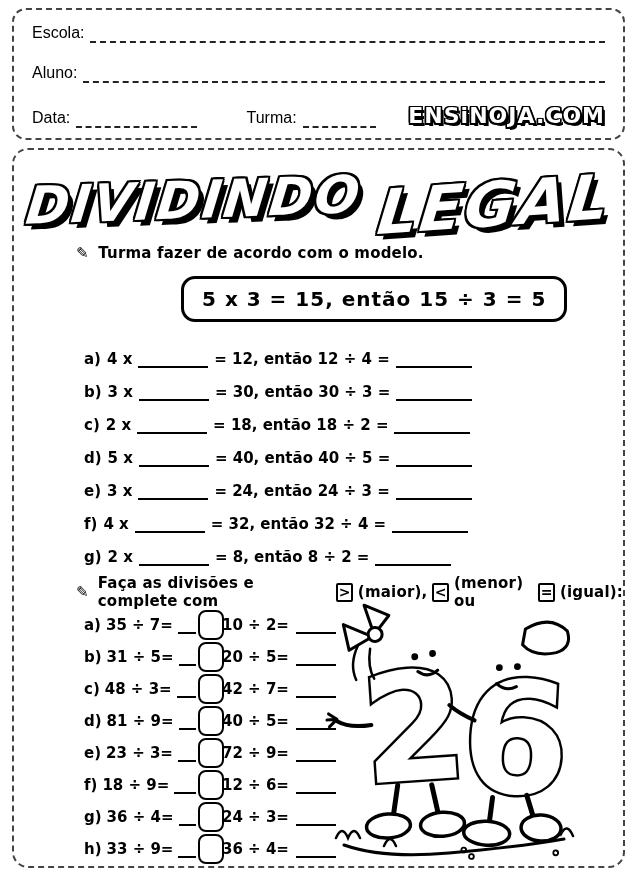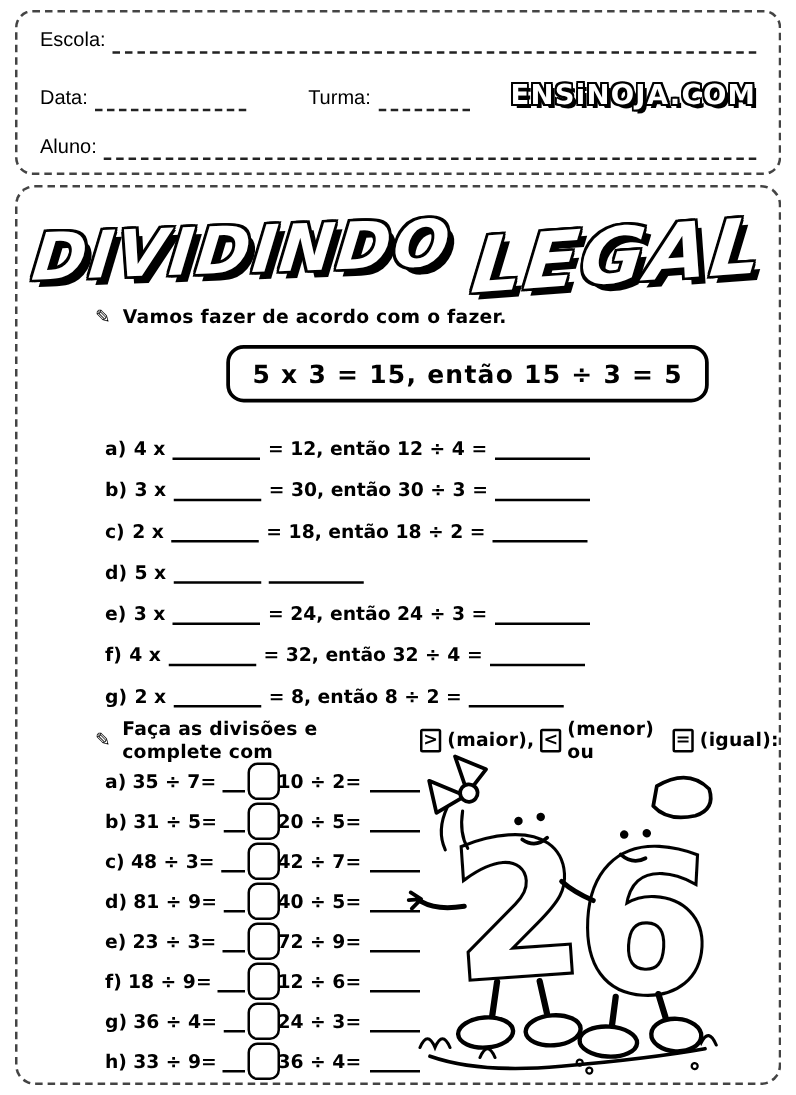--- a/index.html
+++ b/index.html
@@ -81,42 +81,42 @@
 <body>
 
 <div class="page">
 
   <div class="header-box">
     <div class="h-row">
       <span class="h-label">Escola:</span>
       <span class="h-blank grow"></span>
     </div>
     <div class="h-row">
+      <span class="h-label">Aluno:</span>
+      <span class="h-blank grow"></span>
+    </div>
+    <div class="h-row">
       <span class="h-label">Data:</span>
       <span class="h-blank data"></span>
       <span class="h-label turma-label">Turma:</span>
       <span class="h-blank turma"></span>
       <span class="logo">ENSiNOJA.COM</span>
     </div>
-    <div class="h-row">
-      <span class="h-label">Aluno:</span>
-      <span class="h-blank grow"></span>
-    </div>
   </div>
 
   <div class="main-box">
 
     <div class="title-wrap">
       <span class="title-word title-w1">DIVIDINDO</span>
       <span class="title-word title-w2">LEGAL</span>
     </div>
 
     <div class="instr instr1">
       <span class="pencil">✎</span>
-      <span>Vamos fazer de acordo com o fazer.</span>
+      <span>Turma fazer de acordo com o modelo.</span>
     </div>
 
     <div class="model-box">5 x 3 = 15, então 15 ÷ 3 = 5</div>
 
     <div class="ex-row" style="top:200px">
       <span>a)</span>
       <span>4 x</span>
       <span class="blank b72"></span>
       <span>= 12, então 12 ÷ 4 =</span>
       <span class="blank b78"></span>
@@ -132,20 +132,21 @@
       <span>c)</span>
       <span>2 x</span>
       <span class="blank b72"></span>
       <span>= 18, então 18 ÷ 2 =</span>
       <span class="blank b78"></span>
     </div>
     <div class="ex-row" style="top:299px">
       <span>d)</span>
       <span>5 x</span>
       <span class="blank b72"></span>
+      <span>= 40, então 40 ÷ 5 =</span>
       <span class="blank b78"></span>
     </div>
     <div class="ex-row" style="top:332px">
       <span>e)</span>
       <span>3 x</span>
       <span class="blank b72"></span>
       <span>= 24, então 24 ÷ 3 =</span>
       <span class="blank b78"></span>
     </div>
     <div class="ex-row" style="top:365px">

